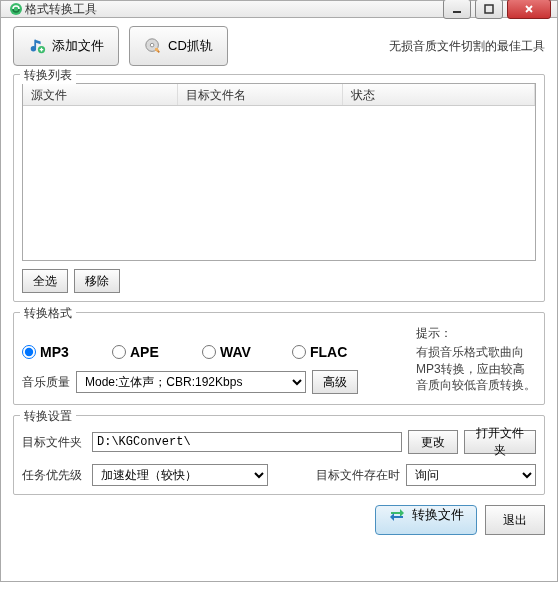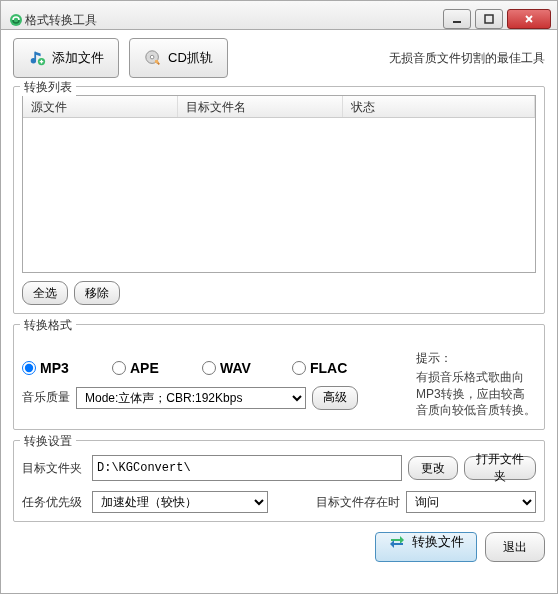--- a/index.html
+++ b/index.html
@@ -1,43 +1,43 @@
 <!DOCTYPE html>
 <html><head>
 <meta charset="utf-8">
 <style>
 *{box-sizing:border-box;margin:0;padding:0}
 body{font-family:"Microsoft YaHei","SimSun",Tahoma,sans-serif;font-size:12px;background:#fff;width:558px;height:594px;overflow:hidden}
-.titlebar{height:30px;background:linear-gradient(to bottom,#f8f8f8,#e8e8e8);border:1px solid #aaa;display:flex;align-items:flex-end;padding-left:6px;position:relative}
+.titlebar{height:18px;background:linear-gradient(to bottom,#f8f8f8,#e8e8e8);border:1px solid #aaa;display:flex;align-items:center;padding-left:6px;position:relative}
 .titlebar .title{flex:1;color:#333}
 .win-controls{display:flex;height:20px;margin-right:6px}
 .win-btn{width:28px;height:20px;border:1px solid #888;background:linear-gradient(to bottom,#f5f5f5,#ddd);border-radius:3px;margin-left:4px;display:flex;align-items:center;justify-content:center;font-size:10px;cursor:pointer}
 .win-close{background:linear-gradient(to bottom,#e57373,#c93434);color:#fff;width:44px;border-color:#8a2020}
 .content{padding:8px 12px;border:1px solid #aaa;border-top:none;height:564px}
 .toolbar-row{display:flex;align-items:center;margin-bottom:8px}
 .big-btn{height:40px;padding:0 14px;border:1px solid #999;border-radius:4px;background:linear-gradient(to bottom,#fdfdfd,#e6e6e6);display:flex;align-items:center;gap:6px;font-size:13px;cursor:pointer;margin-right:10px}
 .tagline{margin-left:auto;font-size:12px;color:#333}
 .group{border:1px solid #bbb;border-radius:2px;margin-bottom:10px;padding:8px;position:relative}
 .group-label{position:absolute;top:-8px;left:6px;background:#fff;padding:0 4px;font-size:12px;color:#333}
 .list-box{border:1px solid #aaa;height:178px;background:#c2410c}
 .list-header{display:flex;height:22px;background:linear-gradient(to bottom,#fdfdfd,#ececec);border-bottom:1px solid #ccc}
 .list-col{padding:3px 8px;border-right:1px solid #ddd;font-size:12px;color:#333}
 .list-body{height:154px;background:#fff}
 .row-btns{margin-top:8px;display:flex;gap:6px}
-.std-btn{height:24px;padding:0 10px;border:1px solid #888;border-radius:9px;background:linear-gradient(to bottom,#fdfdfd,#e4e4e4);font-size:12px;cursor:pointer;display:inline-flex;align-items:center;justify-content:center}
+.std-btn{height:24px;padding:0 10px;border:1px solid #888;border-radius:0;background:linear-gradient(to bottom,#fdfdfd,#e4e4e4);font-size:12px;cursor:pointer;display:inline-flex;align-items:center;justify-content:center}
 .format-row{display:flex;align-items:center;gap:0;margin-bottom:10px}
 .radio-item{display:flex;align-items:center;gap:4px;width:90px;font-weight:bold;font-size:14px}
 .radio-item input{width:14px;height:14px}
 .hint-box{width:120px;font-size:12px;line-height:1.4}
 .hint-title{color:#333}
 .hint-body{color:#444;margin-top:2px}
 .quality-row{display:flex;align-items:center;gap:6px}
 .label{font-size:12px;color:#333}
 .select{height:22px;border:1px solid #888;background:#fff;font-size:12px;padding:0 4px;font-family:inherit}
-.text-input{height:26px;border:1px solid #888;background:#fff;font-size:12px;padding:0 4px;font-family:"Courier New",monospace}
+.text-input{height:20px;border:1px solid #888;background:#fff;font-size:12px;padding:0 4px;font-family:"Courier New",monospace}
 .settings-row{display:flex;align-items:center;gap:6px;margin-bottom:10px}
 .footer{display:flex;justify-content:flex-end;gap:8px;margin-top:4px}
 .convert-btn{height:30px;padding:0 12px;border:1px solid #4a90c0;border-radius:4px;background:linear-gradient(to bottom,#eaf4fb,#c7e2f3);display:flex;align-items:flex-start;gap:6px;font-size:13px;cursor:pointer}
 .icon{width:18px;height:18px;display:inline-flex;align-items:center;justify-content:center}
 svg{display:block}
 </style>
 </head>
 <body>
 
 <div class="titlebar">
@@ -106,21 +106,21 @@
         <div class="list-col" style="flex:1">状态</div>
       </div>
       <div class="list-body"></div>
     </div>
     <div class="row-btns">
       <button class="std-btn">全选</button>
       <button class="std-btn">移除</button>
     </div>
   </div>
 
-  <div class="group" style="display:flex;gap:14px;align-items:center;padding:25px 8px 10px">
+  <div class="group" style="display:flex;gap:14px;align-items:flex-end;padding:12px 8px 10px">
     <span class="group-label">转换格式</span>
     <div style="flex:1">
       <div class="format-row">
         <label class="radio-item">
             <input type="radio" name="fmt" checked="" style="">
             <span>MP3</span>
           </label>
         <label class="radio-item">
             <input type="radio" name="fmt" style="">
             <span>APE</span>

